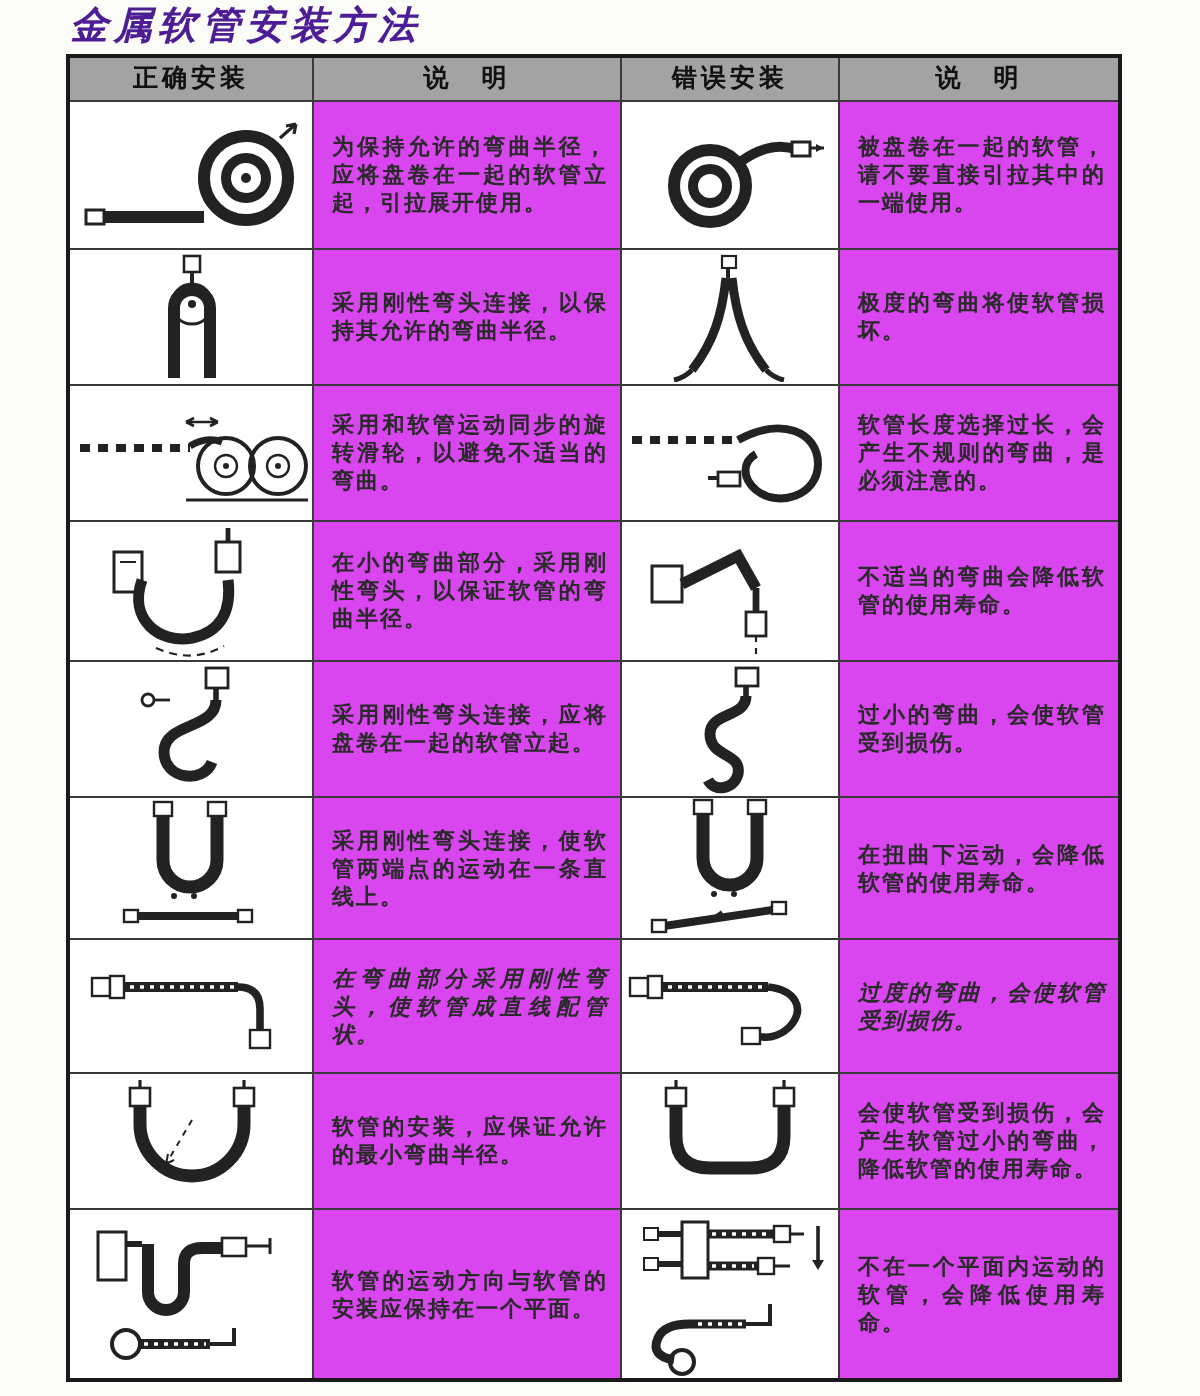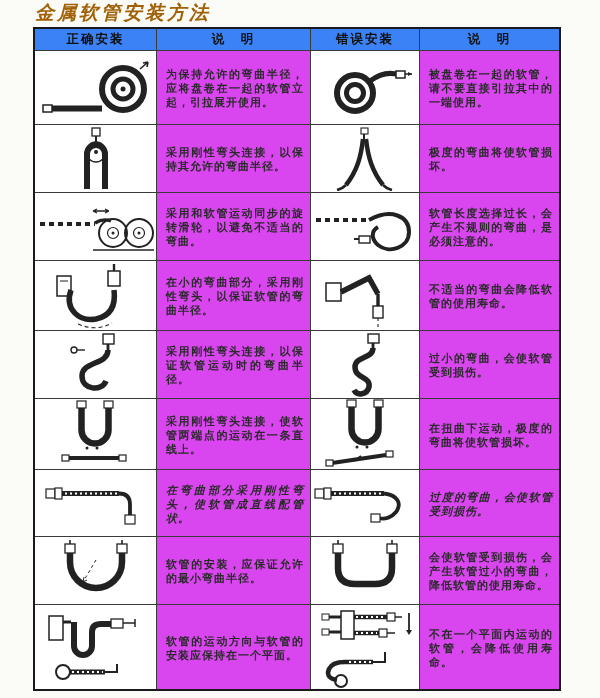--- a/index.html
+++ b/index.html
@@ -6,38 +6,38 @@
   body{
     width:600px;height:698px;
     background:#fbfbf7;
     font-family:"Liberation Sans",sans-serif;
     position:relative;
     color:#1a1a1a;
   }
   .page-title{
     position:absolute;left:35px;top:0px;
     font-size:19px;font-weight:bold;font-style:italic;
-    letter-spacing:3px;color:#a16207;
+    letter-spacing:3px;color:#4c1d95;
     font-family:"DejaVu Serif",serif;
   }
   table.install{
     position:absolute;left:33px;top:27px;
     width:525px;
     border-collapse:collapse;
     table-layout:fixed;
     border:2px solid #1a1a1a;
   }
   table.install td, table.install th{
     border:1px solid #3a3a3a;
     padding:0;
     vertical-align:middle;
     overflow:hidden;
   }
   th.hdr{
-    background:#3b82f6;
+    background:#a3a3a3;
     height:21px;
     font-size:12.5px;font-weight:bold;color:#111;
     letter-spacing:2px;text-align:center;
   }
   td.img-cell{
     background:#ffffff;
     text-align:center;
   }
   td.note-cell{
     background:#d946ef;
@@ -203,21 +203,21 @@
         <svg viewBox="0 0 70 66" width="70" height="66">
           <rect x="42" y="2" width="11" height="10" fill="#fff" stroke="#222" stroke-width="1.4"></rect>
           <line x1="47" y1="12" x2="47" y2="18" stroke="#222" stroke-width="2.8"></line>
           <circle cx="13" cy="18" r="3" fill="none" stroke="#222" stroke-width="1.4"></circle>
           <line x1="16" y1="18" x2="24" y2="18" stroke="#222" stroke-width="1.4"></line>
           <path d="M47 18 C47 33 21 29 21 44 C21 58 41 60 45 49" fill="none" stroke="#222" stroke-width="5.5"></path>
         </svg>
       </div>
     </td>
     <td class="note-cell">
-          <div class="note">采用刚性弯头连接，以保证软管运动时的弯曲半径。</div>
+          <div class="note">采用刚性弯头连接，应将盘卷在一起的软管立起。</div>
         </td>
     <td class="img-cell">
       <div class="illus">
         <svg viewBox="0 0 70 66" width="70" height="66">
           <rect x="38" y="2" width="11" height="9" fill="#fff" stroke="#222" stroke-width="1.4"></rect>
           <line x1="43" y1="11" x2="43" y2="16" stroke="#222" stroke-width="2.8"></line>
           <path d="M43 16 C43 27 25 24 25 35 C25 47 41 44 39 55 C37 63 27 64 24 58" fill="none" stroke="#222" stroke-width="5.5"></path>
         </svg>
       </div>
     </td>
@@ -253,21 +253,21 @@
           <circle cx="33" cy="48" r="1.5" fill="#222"></circle>
           <circle cx="43" cy="48" r="1.5" fill="#222"></circle>
           <line x1="8" y1="64" x2="62" y2="56" stroke="#222" stroke-width="4"></line>
           <path d="M30 62 l7 -5" stroke="#222" stroke-width="1.8"></path>
           <rect x="2" y="61" width="7" height="6" fill="#fff" stroke="#222" stroke-width="1.2"></rect>
           <rect x="62" y="52" width="7" height="6" fill="#fff" stroke="#222" stroke-width="1.2"></rect>
         </svg>
       </div>
     </td>
     <td class="note-cell">
-          <div class="note">在扭曲下运动，极度的弯曲将使软管损坏。</div>
+          <div class="note">在扭曲下运动，会降低软管的使用寿命。</div>
         </td>
   </tr>
 
   <tr style="height:67px;font-style:italic;">
     <td class="img-cell">
       <div class="illus">
         <svg viewBox="0 0 106 56" width="106" height="56">
           <rect x="3" y="14" width="9" height="9" fill="#fff" stroke="#222" stroke-width="1.2"></rect>
           <rect x="12" y="13" width="7" height="11" fill="#fff" stroke="#222" stroke-width="1.2"></rect>
           <line x1="19" y1="18.5" x2="76" y2="18.5" stroke="#222" stroke-width="5"></line>

